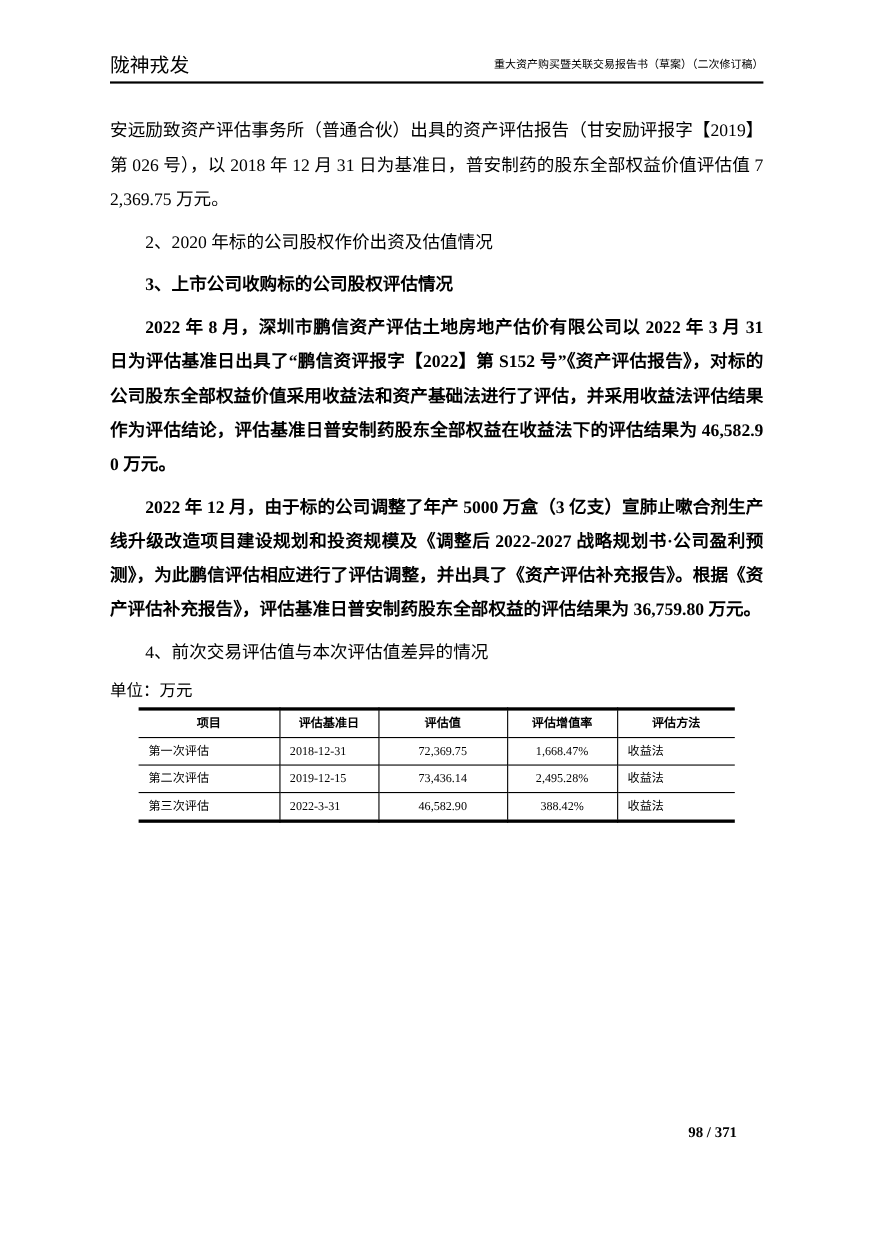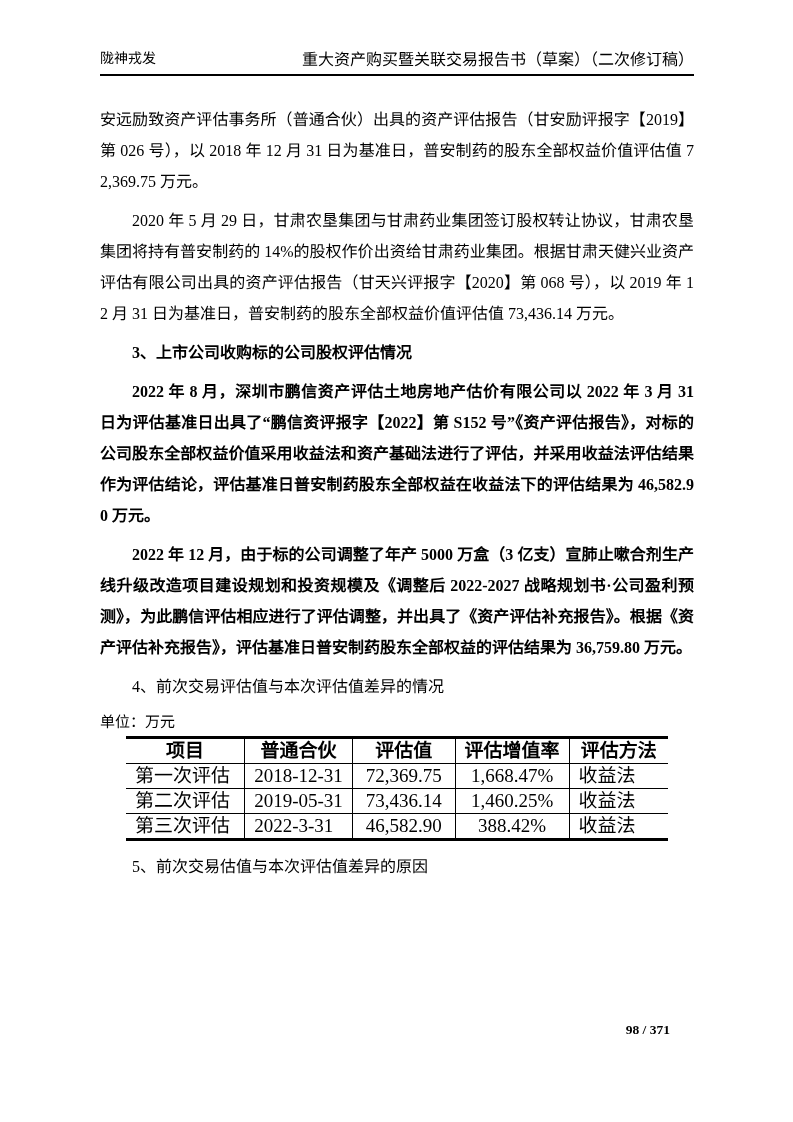--- a/index.html
+++ b/index.html
@@ -12,22 +12,22 @@
     font-family:"Liberation Serif","DejaVu Serif",serif;
     overflow:hidden;
   }
   
   .hdr {
     position:absolute; left:100px; width:594px; top:50px;
     display:flex; justify-content:space-between; align-items:flex-end;
     border-bottom:2px solid #000;
     padding-bottom:6px;
   }
-  .hdr-left  { font-size:14px; line-height:18px; white-space:nowrap; }
-  .hdr-right { font-size:16px; line-height:17px; white-space:nowrap;text-align:center; }
+  .hdr-left  { font-size:18px; line-height:18px; white-space:nowrap; }
+  .hdr-right { font-size:10px; line-height:17px; white-space:nowrap;text-align:center; }
 
   
   .doc-body {
     position:absolute; left:100px; width:594px; top:104px;
   }
   .para {
     font-size:16px; line-height:31px;
     text-align:justify;
     margin:0 0 8px 0;
     word-break:break-all;
@@ -42,21 +42,21 @@
     text-align:left;
     padding-right:27px;
     margin:2px 0 1px 0;
   }
 
   
   .tbl {
     width:542px;
     margin:0 auto;
     border-collapse:collapse;
-    font-size:19px;
+    font-size:11px;
     border-top:3px solid #000;
     border-bottom:3px solid #000;
   }
   .tbl th, .tbl td {
     border:1px solid #000;
     padding:1px 9px;
     height:22px;
     line-height:22px;
     white-space:nowrap;
   }
@@ -84,22 +84,22 @@
 
   <div class="hdr">
     <span class="hdr-left">陇神戎发</span>
     <span class="hdr-right">重大资产购买暨关联交易报告书（草案）（二次修订稿）</span>
   </div>
 
   <div class="doc-body">
 
     <p class="para">安远励致资产评估事务所（普通合伙）出具的资产评估报告（甘安励评报字【2019】第 026 号），以 2018 年 12 月 31 日为基准日，普安制药的股东全部权益价值评估值 72,369.75 万元。</p>
 
+    <p class="para indent heading">2、2020 年标的公司股权作价出资及估值情况</p>
 
-    <p class="para indent">2020 年 5 月 29 日，甘肃农垦集团与甘肃药业集团签订股权转让协议，甘肃农垦集团将持有普安制药的 14%的股权作价出资给甘肃药业集团。根据甘肃天健兴业资产评估有限公司出具的资产评估报告（甘天兴评报字【2020】第 068 号），以 2019 年 12 月 31 日为基准日，普安制药的股东全部权益价值评估值 73,436.14 万元。</p>
 
     <p class="para indent heading bold">3、上市公司收购标的公司股权评估情况</p>
 
     <p class="para indent bold">2022 年 8 月，深圳市鹏信资产评估土地房地产估价有限公司以 2022 年 3 月 31 日为评估基准日出具了“鹏信资评报字【2022】第 S152 号”《资产评估报告》，对标的公司股东全部权益价值采用收益法和资产基础法进行了评估，并采用收益法评估结果作为评估结论，评估基准日普安制药股东全部权益在收益法下的评估结果为 46,582.90 万元。</p>
 
     <p class="para indent bold">2022 年 12 月，由于标的公司调整了年产 5000 万盒（3 亿支）宣肺止嗽合剂生产线升级改造项目建设规划和投资规模及《调整后 2022-2027 战略规划书·公司盈利预测》，为此鹏信评估相应进行了评估调整，并出具了《资产评估补充报告》。根据《资产评估补充报告》，评估基准日普安制药股东全部权益的评估结果为 36,759.80 万元。</p>
 
     <p class="para indent heading">4、前次交易评估值与本次评估值差异的情况</p>
 
     <div class="unit-label">单位：万元</div>
@@ -108,50 +108,49 @@
       <colgroup>
         <col style="width:128px">
           <col style="width:90px">
           <col style="width:117px">
           <col style="width:100px">
           <col style="width:107px">
       </colgroup>
       <thead>
         <tr>
           <th>项目</th>
-          <th>普通合伙</th>
+          <th>评估基准日</th>
           <th>评估值</th>
           <th>评估增值率</th>
           <th>评估方法</th>
         </tr>
       </thead>
       <tbody>
         <tr>
           <td class="al">第一次评估</td>
           <td class="ac">2018-12-31</td>
           <td class="ar">72,369.75</td>
           <td class="ar">1,668.47%</td>
           <td class="ac">收益法</td>
         </tr>
         <tr>
           <td class="al">第二次评估</td>
-          <td class="ac">2019-05-31</td>
+          <td class="ac">2019-12-15</td>
           <td class="ar">73,436.14</td>
-          <td class="ar">1,460.25%</td>
+          <td class="ar">2,495.28%</td>
           <td class="ac">收益法</td>
         </tr>
         <tr>
           <td class="al">第三次评估</td>
           <td class="ac">2022-3-31</td>
           <td class="ar">46,582.90</td>
           <td class="ar">388.42%</td>
           <td class="ac">收益法</td>
         </tr>
       </tbody>
     </table>
 
-    <p class="para indent heading" style="margin-top:10px">5、前次交易估值与本次评估值差异的原因</p>
 
   </div>
 
   <div class="footer-page">98 / 371</div>
 
 </div>
 
 </body></html>

